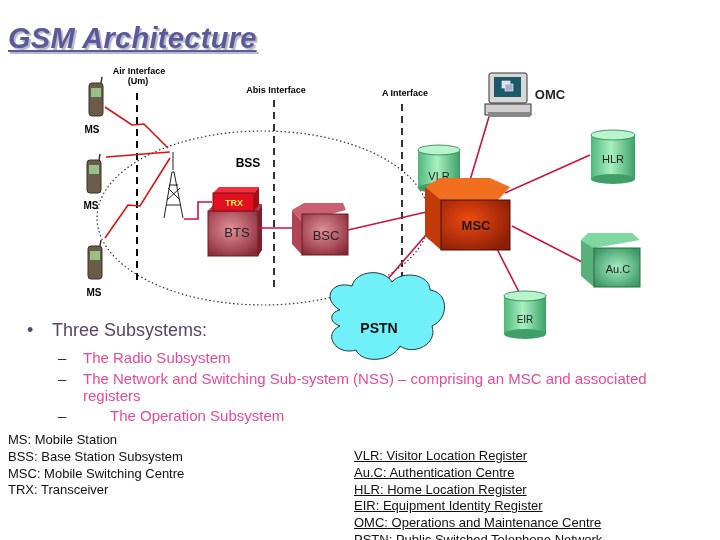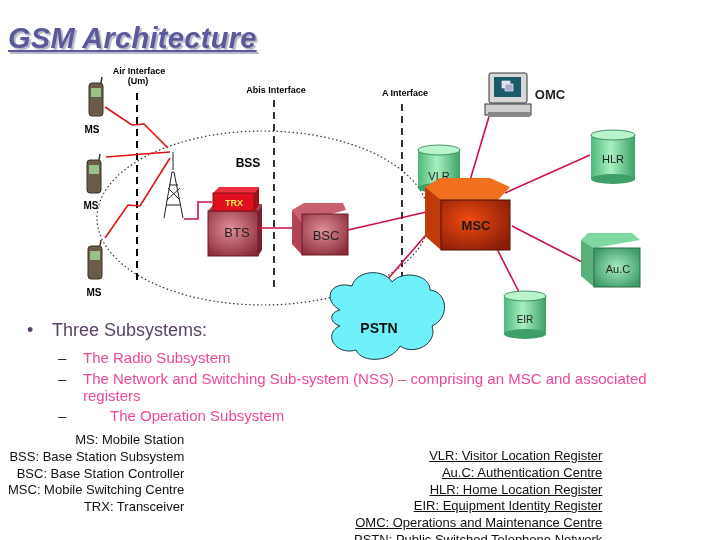--- a/index.html
+++ b/index.html
@@ -5,21 +5,21 @@
   html,body{margin:0;padding:0;background:#fff;}
   body{width:720px;height:540px;position:relative;overflow:hidden;font-family:"Liberation Sans",sans-serif;}
   .title{position:absolute;left:8px;top:22px;font-size:29px;font-weight:bold;font-style:italic;color:#5a5a9a;
     text-shadow:2px 2px 1px #b8b8c8;letter-spacing:0.3px;text-decoration:underline;}
   svg.diag{position:absolute;left:0;top:0;}
   .bullet{position:absolute;left:27px;top:320px;font-size:18px;color:#5a4466;}
   .bullet-text{position:absolute;left:52px;top:320px;font-size:18px;color:#5a4466;}
   .sub{position:absolute;font-size:15px;color:#ec4899;}
   .dash{position:absolute;font-size:15px;color:#2a2a4a;}
   .gloss{position:absolute;font-size:13px;color:#111;line-height:16.8px;}
-  .gloss div{white-space:nowrap;text-align:right;}
+  .gloss div{white-space:nowrap;}
   .lbl{font-family:"Liberation Sans",sans-serif;font-weight:bold;}
 </style>
 </head>
 <body>
 
 <div class="title">GSM Architecture</div>
 
 <svg class="diag" width="720" height="420" viewBox="0 0 720 420">
   <defs>
     <linearGradient id="gGreen" x1="0" x2="1" y1="0" y2="0">
@@ -180,21 +180,20 @@
 <div class="sub" style="left:83px;top:349px;">The Radio Subsystem</div>
 <div class="dash" style="left:58px;top:370px;">–</div>
 <div class="sub" style="left:83px;top:370px;white-space:nowrap;">The Network and Switching Sub-system (NSS) – comprising an MSC and associated</div>
 <div class="sub" style="left:83px;top:387px;">registers</div>
 <div class="dash" style="left:58px;top:407px;">–</div>
 <div class="sub" style="left:83px;top:407px;margin-left:27px;">The Operation Subsystem</div>
 
 <div class="gloss" style="left:8px;top:432px;">
   <div>MS: Mobile Station</div>
   <div>BSS: Base Station Subsystem</div>
-  <div>BSC: Base Station Controller</div>
   <div>MSC: Mobile Switching Centre</div>
   <div>TRX: Transceiver</div>
 </div>
 
 <div class="gloss" style="left:354px;top:448px;text-decoration:underline;">
   <div>VLR: Visitor Location Register</div>
   <div>Au.C: Authentication Centre</div>
   <div>HLR: Home Location Register</div>
   <div>EIR: Equipment Identity Register</div>
   <div>OMC: Operations and Maintenance Centre</div>

